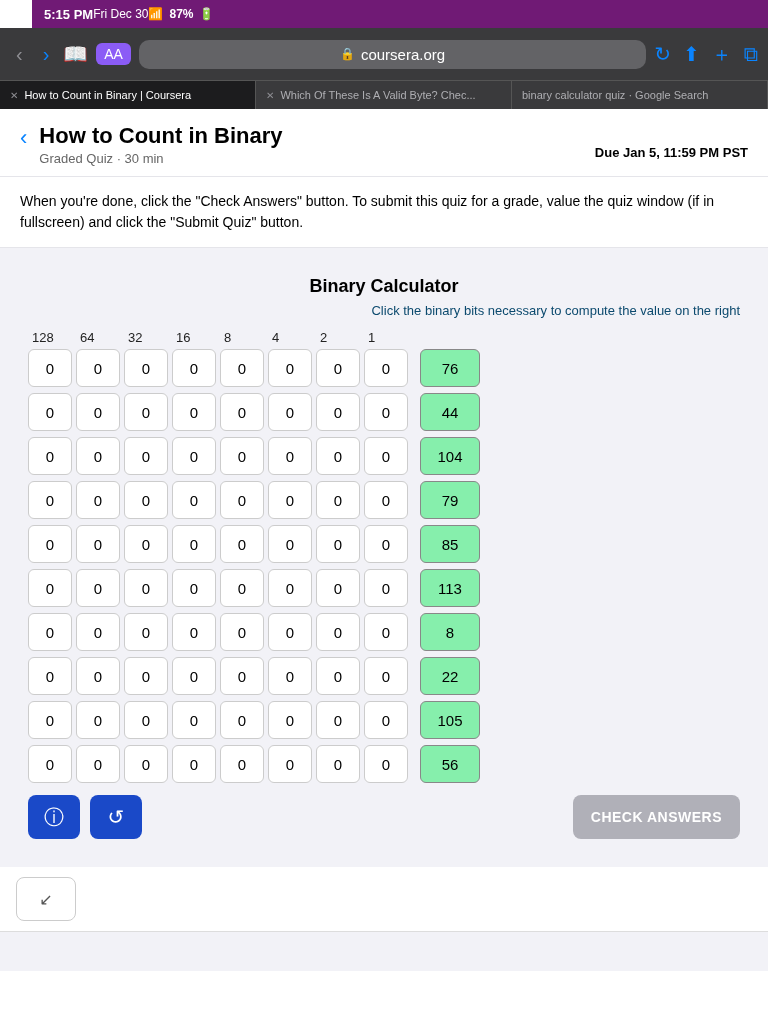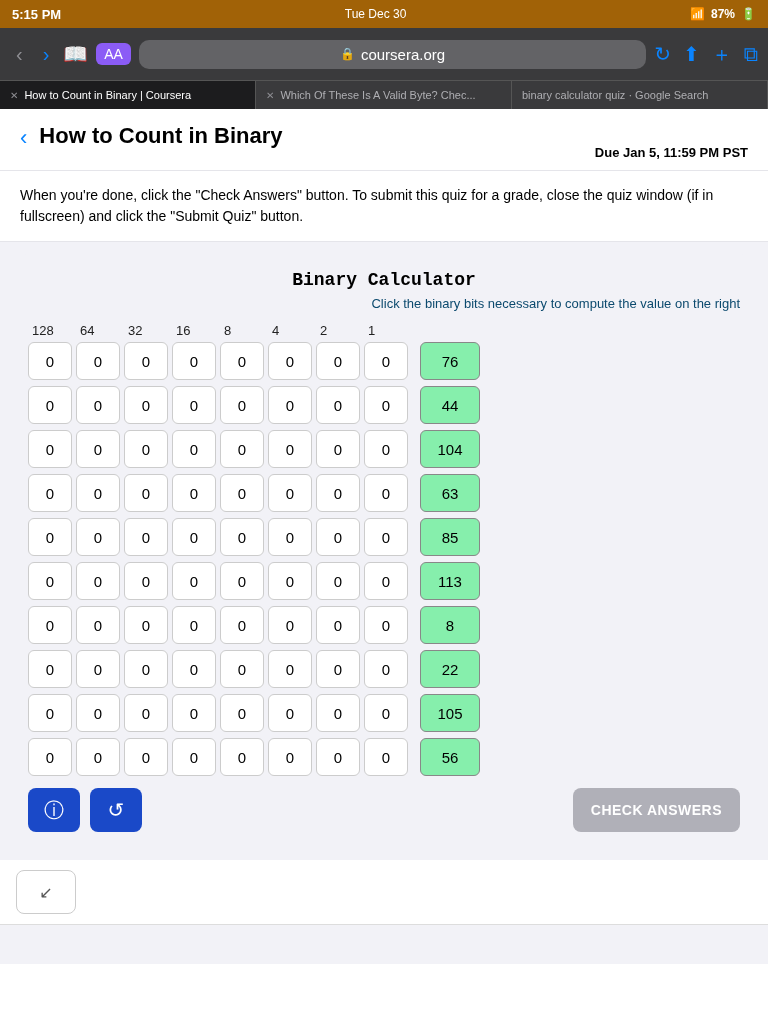--- a/index.html
+++ b/index.html
@@ -1,29 +1,30 @@
 <!DOCTYPE html>
 <html><head>
   <meta charset="utf-8">
   <meta name="viewport" content="width=768px">
   <style>
     * { box-sizing: border-box; margin: 0; padding: 0; }
     body { font-family: -apple-system, BlinkMacSystemFont, 'Helvetica Neue', Arial, sans-serif; background: #fff; width: 768px; }
 
     
     .status-bar {
-      background: #a16207;
+      background: #701a75;
       color: #fff;
       display: flex;
-      justify-content: space-between;
+      justify-content: flex-start;
       align-items: center;
       padding: 4px 12px;
       height: 28px;
       font-size: 13px;
       font-weight: 600;
+      margin-left: 32px;
     }
     .status-right { display: flex; align-items: center; gap: 6px; font-size: 12px; }
 
     
     .browser-toolbar {
       background: #3a3a3c;
       padding: 6px 10px;
       display: flex;
       align-items: center;
       gap: 8px;
@@ -107,21 +108,20 @@
     .quiz-box {
       background: #f2f2f7;
       border-radius: 10px;
       padding: 16px 12px;
     }
     .quiz-title {
       text-align: center;
       font-size: 18px;
       font-weight: 700;
       margin-bottom: 6px;
-      font-family: Liberation Mono, monospace;
     }
     .quiz-subtitle {
       text-align: right;
       font-size: 13px;
       color: #0c4a6e;
       margin-bottom: 12px;
     }
 
     
     .bit-headers {
@@ -227,21 +227,21 @@
       height: 40px;
       background: #f2f2f7;
       border-top: 1px solid #ddd;
     }
   </style>
 </head>
 <body>
 
 <div class="status-bar">
   <div>5:15 PM</div>
-  <div style="font-size:12px;font-weight:400;">Tue Dec 30</div>
+  <div style="font-size:12px;font-weight:400;">Fri Dec 30</div>
   <div class="status-right">
     <span>📶</span>
     <span>87%</span>
     <span>🔋</span>
   </div>
 </div>
 
 <div class="browser-toolbar">
   <button class="nav-btn">‹</button>
   <button class="nav-btn active">›</button>
@@ -271,28 +271,29 @@
   <div class="tab">
     <span>binary calculator quiz · Google Search</span>
   </div>
 </div>
 
 <div class="page-header">
   <div class="page-header-left">
     <button class="back-btn">‹</button>
     <div>
       <div class="page-title">How to Count in Binary</div>
+      <div class="page-subtitle">Graded Quiz · 30 min</div>
     </div>
   </div>
   <div class="due-date">
     <span>Due</span> <span>Jan 5, 11:59 PM PST</span>
   </div>
 </div>
 
-<div class="instruction">When you're done, click the "Check Answers" button. To submit this quiz for a grade, close the quiz window (if in fullscreen) and click the "Submit Quiz" button.</div>
+<div class="instruction">When you're done, click the "Check Answers" button. To submit this quiz for a grade, value the quiz window (if in fullscreen) and click the "Submit Quiz" button.</div>
 
 <div class="quiz-outer">
   <div class="quiz-box">
     <div class="quiz-title">Binary Calculator</div>
     <div class="quiz-subtitle">Click the binary bits necessary to compute the value on the right</div>
 
     <div class="bit-headers">
       <div class="col-header">128</div>
       <div class="col-header">64</div>
       <div class="col-header">32</div>
@@ -340,21 +341,21 @@
         </div>
         <div class="bit-row">
           <div class="bit-cell">0</div>
           <div class="bit-cell">0</div>
           <div class="bit-cell">0</div>
           <div class="bit-cell">0</div>
           <div class="bit-cell">0</div>
           <div class="bit-cell">0</div>
           <div class="bit-cell">0</div>
           <div class="bit-cell">0</div>
-          <div class="result-cell">63</div>
+          <div class="result-cell">79</div>
         </div>
         <div class="bit-row">
           <div class="bit-cell">0</div>
           <div class="bit-cell">0</div>
           <div class="bit-cell">0</div>
           <div class="bit-cell">0</div>
           <div class="bit-cell">0</div>
           <div class="bit-cell">0</div>
           <div class="bit-cell">0</div>
           <div class="bit-cell">0</div>

